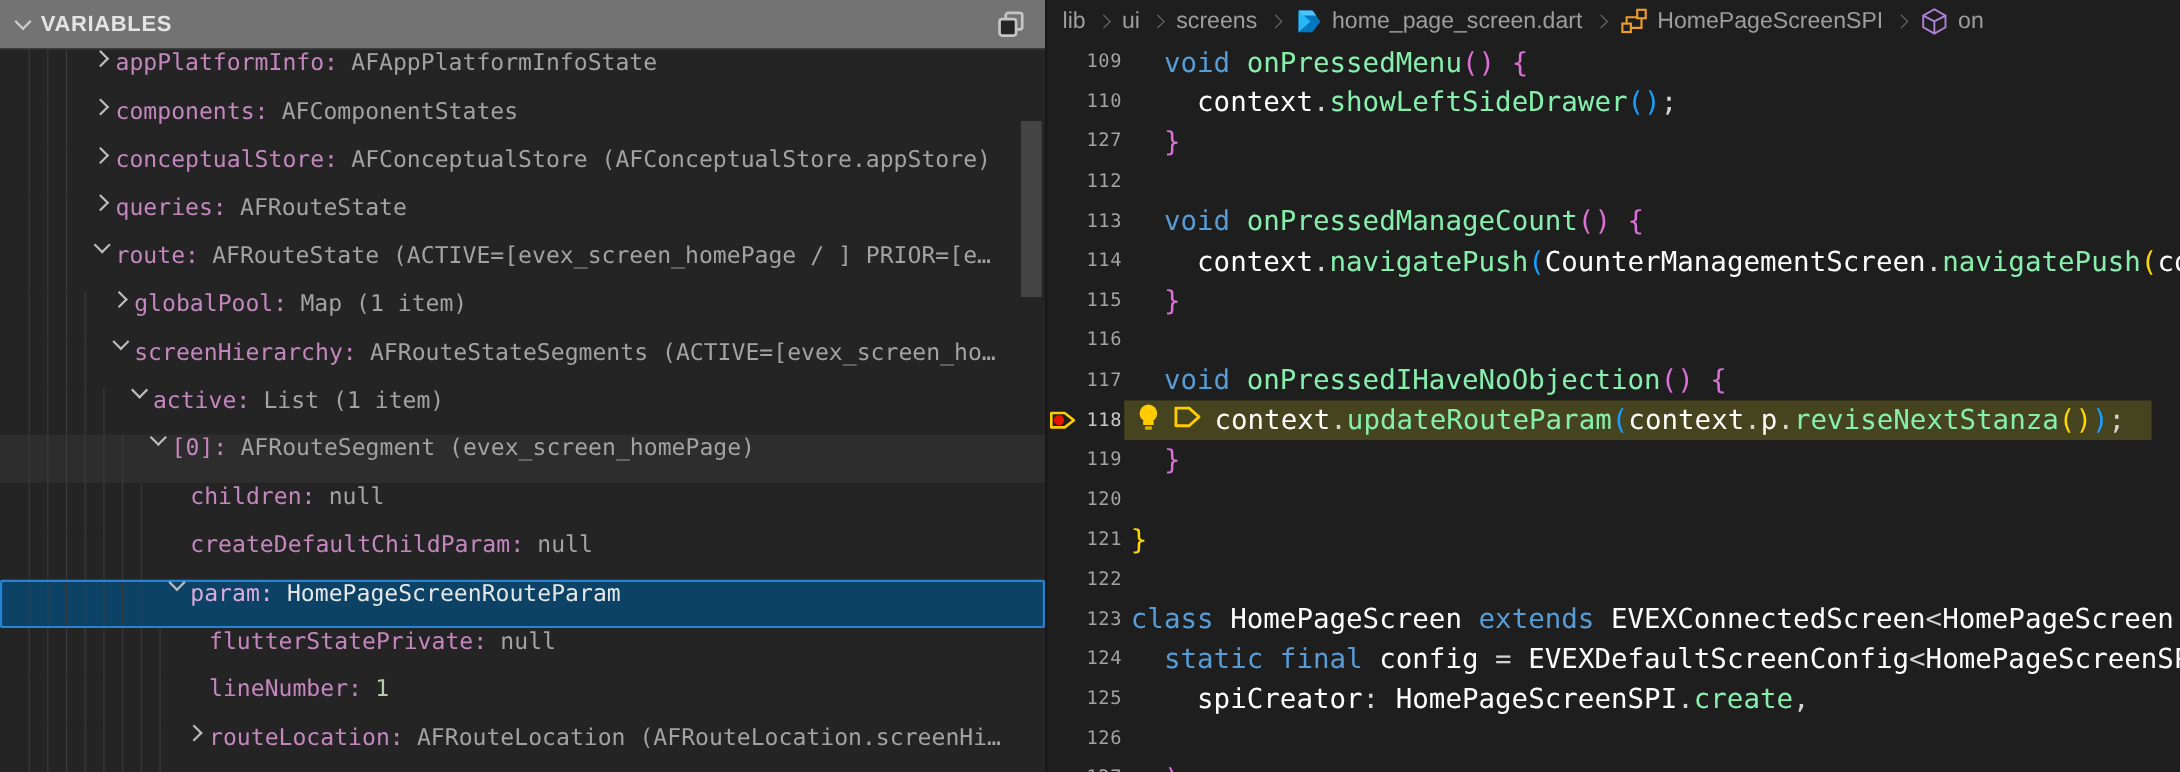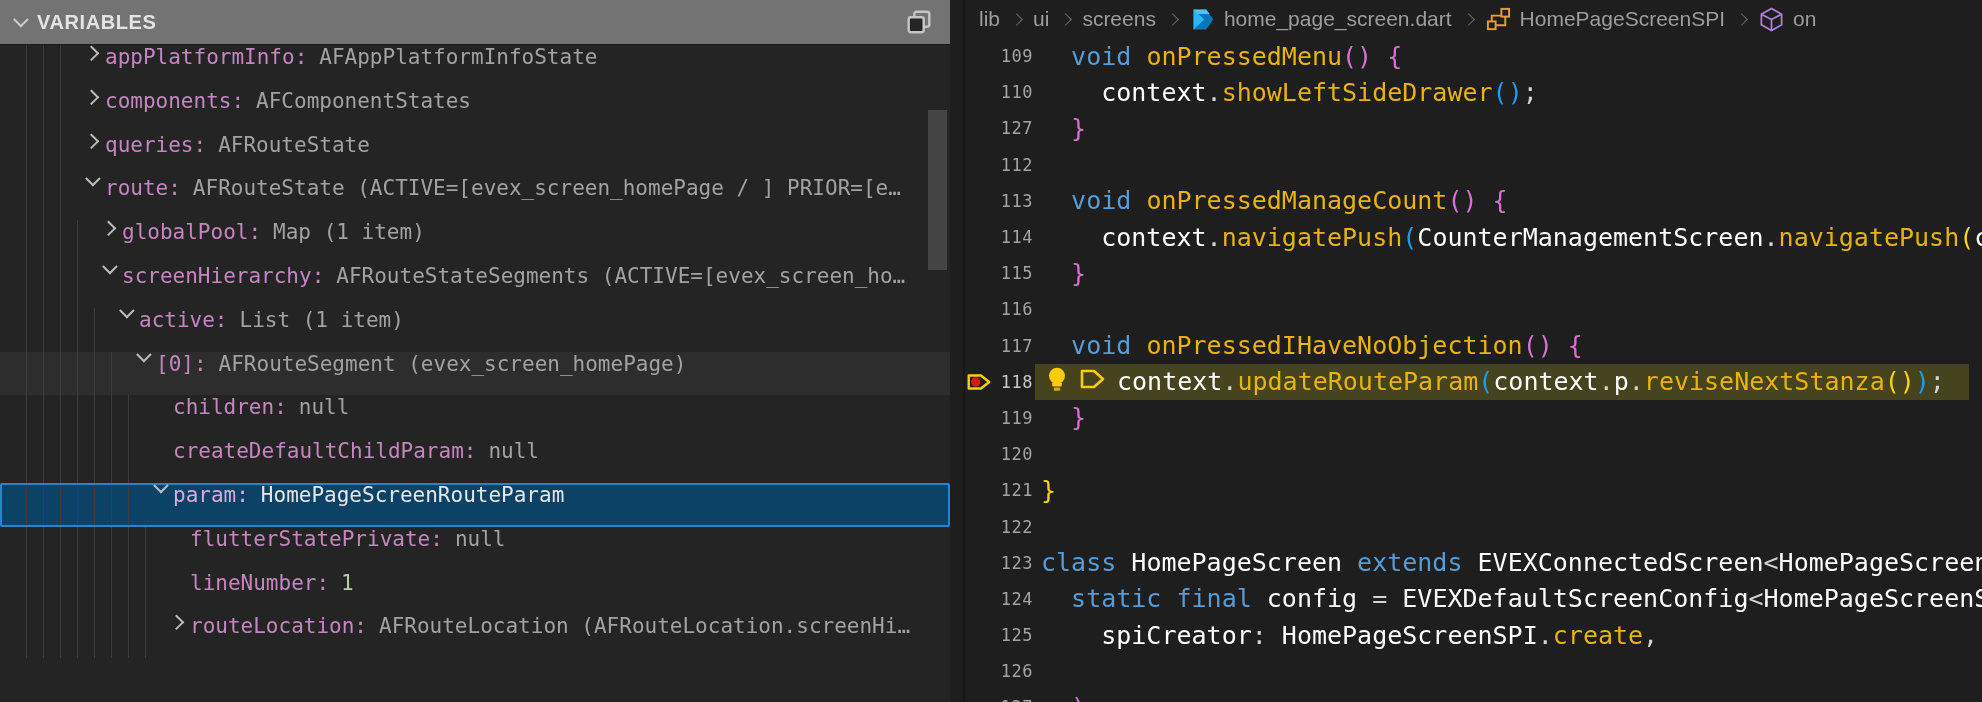--- a/index.html
+++ b/index.html
@@ -30,39 +30,39 @@
   .vname { color:#c586c0; }
   .vrow.selected .vname { color:#dcaad8; }
   .vval { color:#a2a2a2; margin-left:12px; }
   .vrow.selected .vval { color:#e6e6e6; }
   .vval.number { color:#b5cea8; }
 
   .panel-scrollbar { position:absolute; right:3px; top:110px; width:19px; height:160px;
                      background:rgba(121,121,121,.38); cursor:pointer; }
 
   
-  .editor { flex:1; background:#1e1e1e; border-left:2px solid #171717; overflow:hidden;margin-left:13px; }
+  .editor { flex:1; background:#1e1e1e; border-left:2px solid #171717; overflow:hidden; }
   .breadcrumb { height:38px; display:flex; align-items:center; padding-left:14px; color:#9d9d9d;
                 font-size:21px; white-space:nowrap; overflow:hidden; }
   .bc-item { display:flex; align-items:center; gap:8px; cursor:pointer; }
   .bc-sep { width:9px; height:9px; border-right:1.8px solid #6d6d6d; border-bottom:1.8px solid #6d6d6d;
             transform:rotate(-45deg); margin:0 12px; flex:none; }
   .bc-icon { display:flex; align-items:center; }
 
   .code { font-family:"DejaVu Sans Mono", monospace; font-size:25px; }
   .cline { height:36.2px; display:flex; align-items:center; white-space:pre; }
   .gutter-glyph { width:28px; flex:none; display:flex; align-items:center; justify-content:center; }
   .lnum { width:40px; flex:none; text-align:right; color:#a3a3a3;
           font-size:17px; letter-spacing:.5px; cursor:pointer; }
   .cline.current .lnum { color:#c8c8c8; }
   .codewrap { margin-left:8px; display:flex; align-items:center; height:100%; }
   .codewrap.hl { background:#46431f; padding:0 24px 0 6px; margin-left:2px; }
   .inline-icons { display:flex; align-items:center; gap:4px; margin-right:10px; }
 
-  .tok-p { color:#d4d4d4; } .tok-k { color:#569cd6; } .tok-f { color:#eab308; }
+  .tok-p { color:#d4d4d4; } .tok-k { color:#569cd6; } .tok-f { color:#86efac; }
   .tok-v { color:#ffffff; } .tok-t { color:#ffffff; }
   .tok-b1 { color:#ffd700; } .tok-b2 { color:#da70d6; } .tok-b3 { color:#179fff; }
 </style>
 </head>
 <body>
 
 <div class="app">
 
   <div class="panel">
     <div class="panel-header">
@@ -89,20 +89,30 @@
         </div>
         <div class="vrow">
           <span class="guide"></span>
           <span class="guide"></span>
           <span class="guide"></span>
           <span class="chev-slot">
             <span class="chev right"></span>
           </span>
           <span class="vname">components:</span>
           <span class="vval">AFComponentStates</span>
+        </div>
+        <div class="vrow">
+          <span class="guide"></span>
+          <span class="guide"></span>
+          <span class="guide"></span>
+          <span class="chev-slot">
+            <span class="chev right"></span>
+          </span>
+          <span class="vname">conceptualStore:</span>
+          <span class="vval">AFConceptualStore (AFConceptualStore.appStore)</span>
         </div>
         <div class="vrow">
           <span class="guide"></span>
           <span class="guide"></span>
           <span class="guide"></span>
           <span class="chev-slot">
             <span class="chev right"></span>
           </span>
           <span class="vname">queries:</span>
           <span class="vval">AFRouteState</span>

